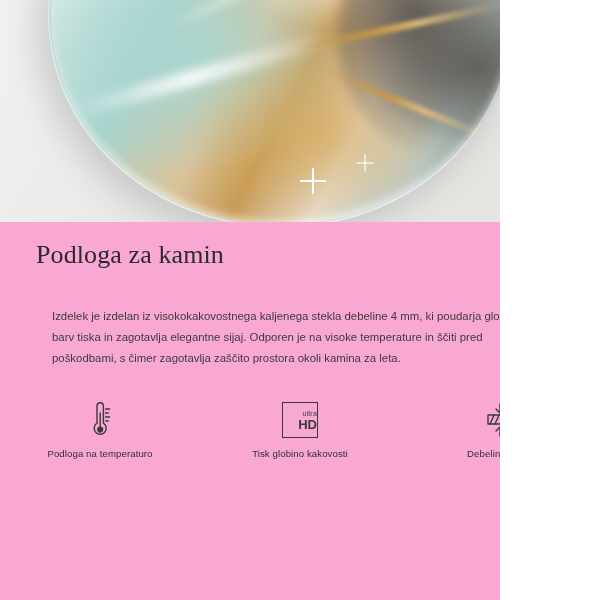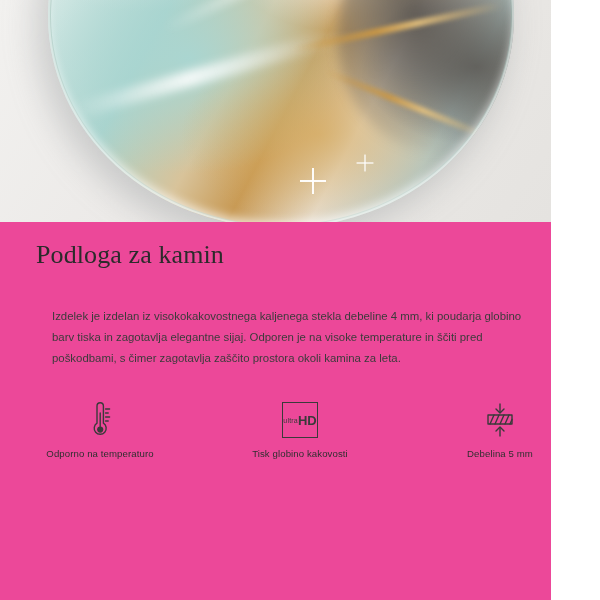--- a/index.html
+++ b/index.html
@@ -8,23 +8,23 @@
   }
   body {
     width: 600px;
     height: 600px;
     background: #ffffff;
     font-family: "Liberation Sans", sans-serif;
     overflow: hidden;
   }
   .page {
     position: relative;
-    width: 551px;
+    width: 500px;
     height: 600px;
-    background: #ec4899;
+    background: #f9a8d4;
     overflow: hidden;
   }
 
   
   .hero {
     position: relative;
     width: 600px;
     height: 222px;
     overflow: hidden;
     background: #ffffff;
@@ -174,22 +174,22 @@
     font-size: 9.6px;
     color: #2f2f2f;
     text-align: center;
     letter-spacing: 0.1px;
   }
   .hd-badge {
     width: 34px;
     height: 34px;
     border: 1.6px solid #3a3a3a;
     display: flex;
-    flex-direction: row;
-    align-items: center;
+    flex-direction: column;
+    align-items: flex-end;
     justify-content: center;
     line-height: 1;
   }
   .hd-badge .t {
     font-size: 7px;
     letter-spacing: .2px;
     color: #3a3a3a;
   }
   .hd-badge .b {
     font-size: 13px;
@@ -230,21 +230,21 @@
 
     <div class="feature">
       <div class="glyph">
         <svg width="38" height="40" viewBox="0 0 38 40" fill="none" stroke="#3a3a3a" stroke-width="1.4" stroke-linecap="round">
           <path d="M16 6a3.2 3.2 0 0 1 6.4 0v17.2a6 6 0 1 1-6.4 0z"></path>
           <path d="M19.2 13v13.5"></path>
           <circle cx="19.2" cy="29.6" r="3.1" fill="#3a3a3a" stroke="none"></circle>
           <path d="M24.6 9h4M24.6 13h2.6M24.6 17h4M24.6 21h2.6"></path>
         </svg>
       </div>
-      <div class="caption">Odporno na temperaturo</div>
+      <div class="caption">Podloga na temperaturo</div>
     </div>
 
     <div class="feature">
       <div class="glyph">
         <div class="hd-badge">
           <span class="t">ultra</span>
           <span class="b">HD</span>
         </div>
       </div>
       <div class="caption">Tisk globino kakovosti</div>

